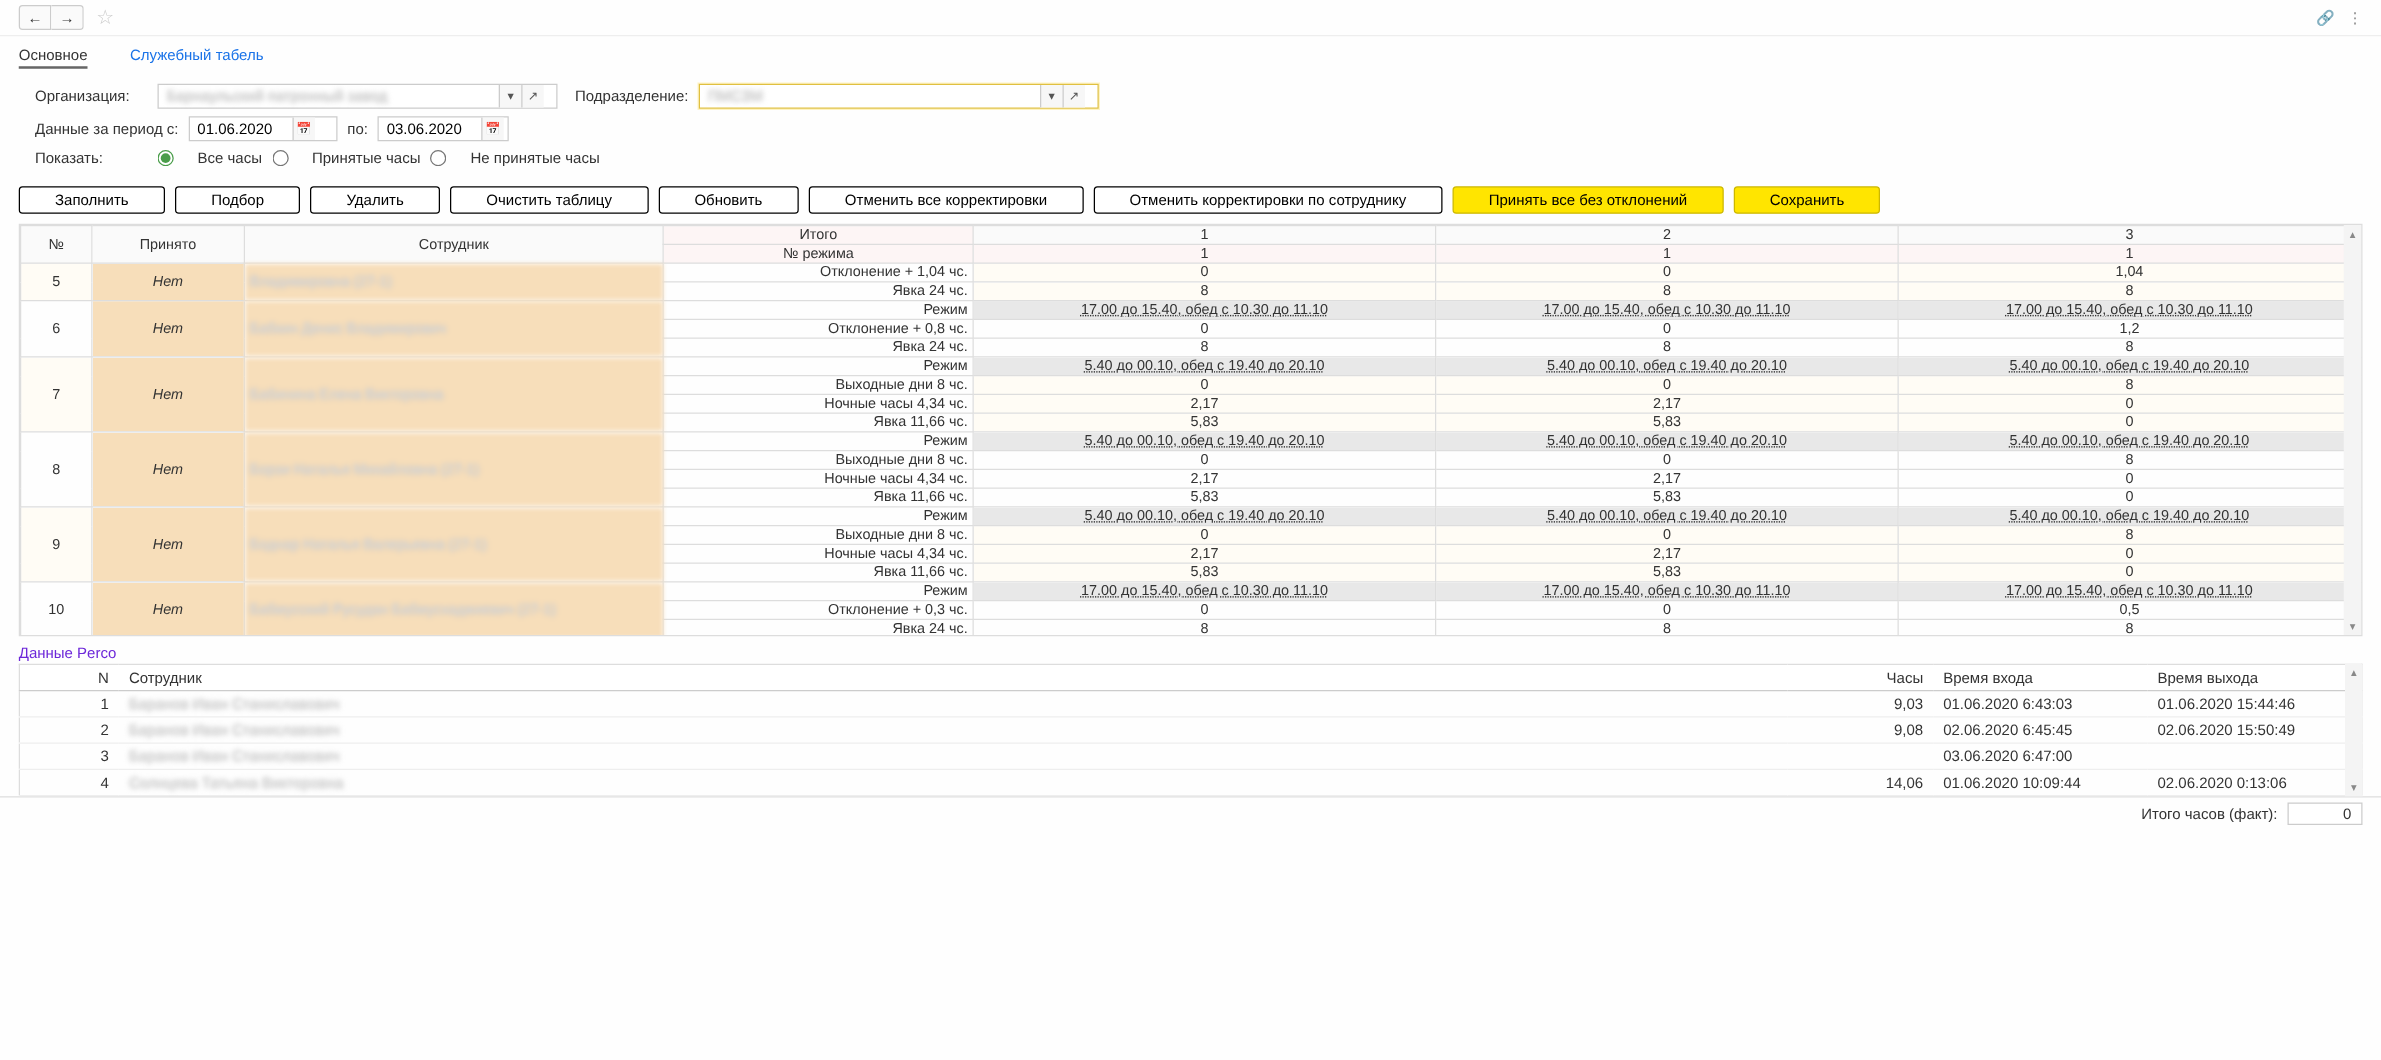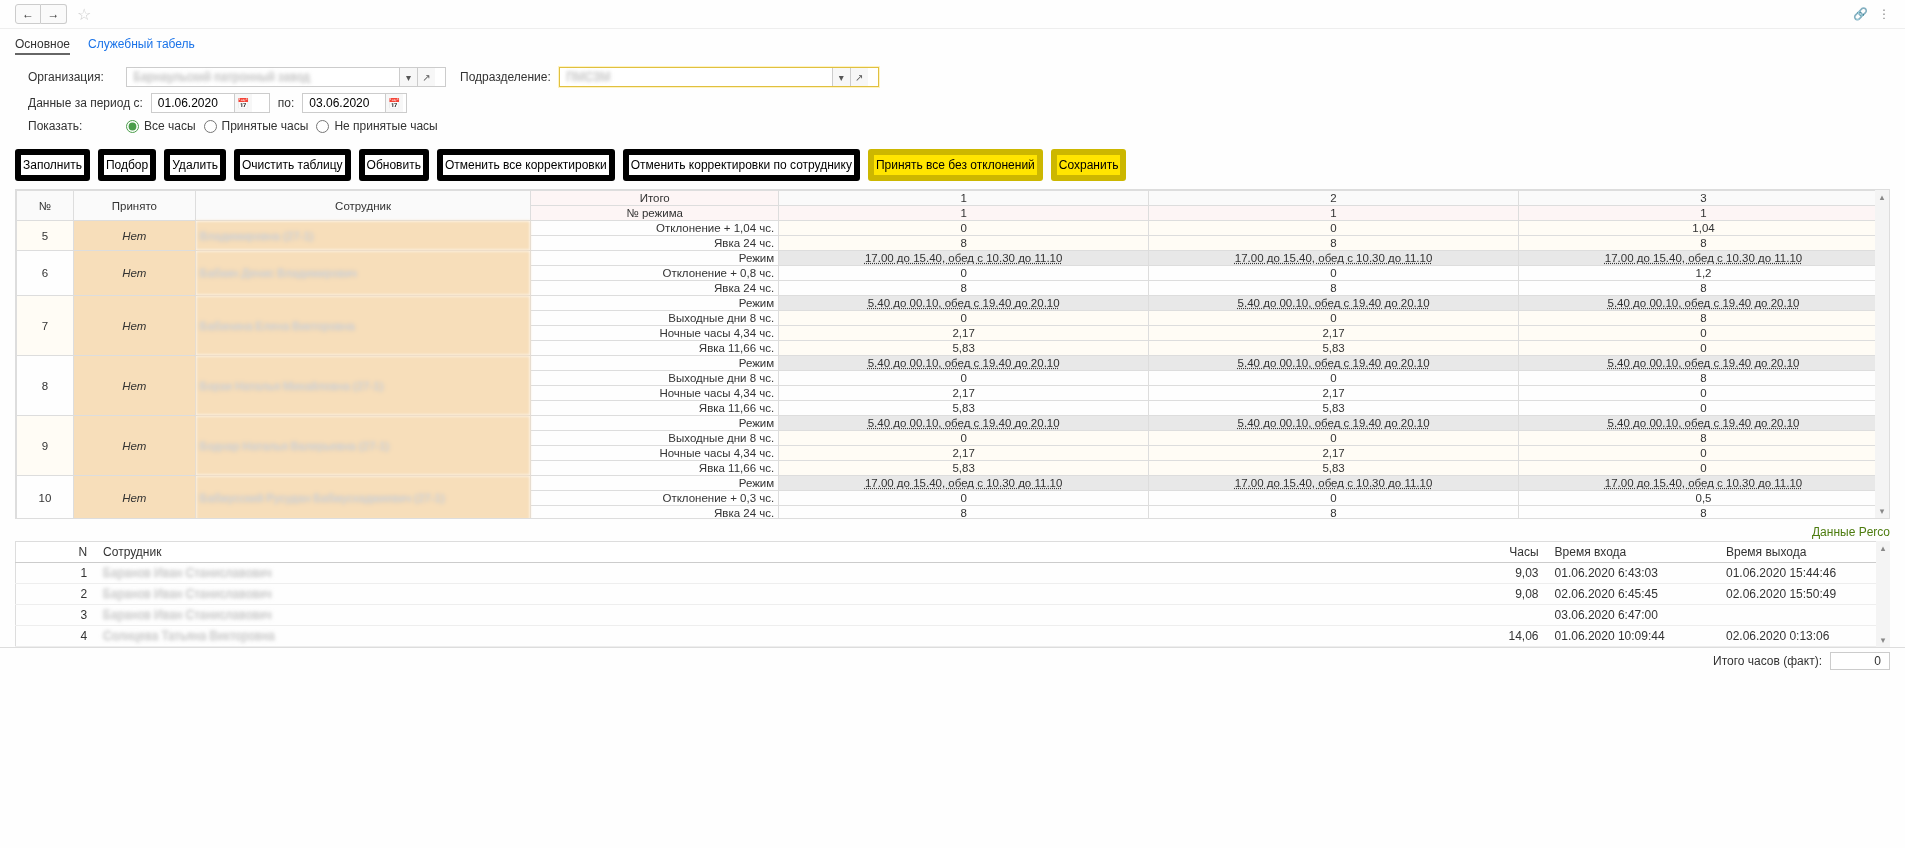--- a/index.html
+++ b/index.html
@@ -7,48 +7,48 @@
 .header-row { display: flex; align-items: center; padding: 4px 15px; border-bottom: 1px solid #eee; }
 .nav-btn { width: 26px; height: 20px; border: 1px solid #ccc; background: #fafafa; display:flex; align-items:center; justify-content:center; cursor:pointer; }
 .nav-btn:first-child { border-radius: 3px 0 0 3px; }
 .nav-btn:nth-child(2) { border-radius: 0 3px 3px 0; border-left: none;}
 .star-icon { margin: 0 10px; color: #ccc; font-size: 16px; }
 .page-title { font-size: 18px; color: #333; }
 .header-tools { margin-left: auto; display:flex; gap:10px; color:#888; }
 .tabs { padding: 6px 15px; display:flex; gap: 18px; }
 .tab { cursor:pointer; padding: 2px 0; }
 .tab.active { border-bottom: 2px solid #666; }
-.tab.link { color: #1a73e8; }
+.tab.link { color: #1a73e8; margin-left: 16px; }
 .filters { padding: 6px 28px; }
 .filter-row { display:flex; align-items: center; gap: 8px; margin-bottom: 6px; flex-wrap: wrap;}
 .filter-label { min-width: 90px; }
 .field-wrap { display:flex; align-items:stretch; border: 1px solid #ccc; background:#fff; height: 20px;}
 .field-wrap.hl { border: 1px solid #e0c040; box-shadow: 0 0 0 1px #fff3c0; }
 .field-input { border: none; padding: 0 6px; height: 18px; outline: none; font-size: 12px; background: transparent;}
 .field-input.blur { color: #e6e6e6; text-shadow: 0 0 3px #999; filter: blur(1.5px);}
 .field-btn { width: 18px; border-left: 1px solid #ccc; background:#f7f7f7; display:flex; align-items:center; justify-content:center; cursor:pointer; font-size:10px; color:#555;}
-.radio-label { display:flex; align-items:center; gap: 5px; cursor:pointer; }
+.radio-label { display:flex; align-items:center; gap: 19px; cursor:pointer; }
 input[type=radio]{ accent-color:#4a9d4a; }
 .toolbar { padding: 4px 15px 8px; display:flex; gap: 8px; flex-wrap: wrap;}
-.btn { border: 6px solid #000000; background: #fff; padding: 3px 2px; border-radius: 3px; cursor:pointer; font-size:12px;}
+.btn { border: 1px solid #000000; background: #fff; padding: 3px 28px; border-radius: 3px; cursor:pointer; font-size:12px;}
 .btn.yellow { background: #ffe500; border-color: #ccb700; font-weight:400;}
 .table-wrap { margin: 0 15px; border: 1px solid #ddd; position: relative; overflow:hidden;}
 .main-table { border-collapse: collapse; width: 100%; table-layout: fixed;}
 .main-table th, .main-table td { border: 1px solid #ddd; padding: 1px 4px; font-size: 11.5px; height: 14px; overflow:hidden; text-overflow: ellipsis; white-space: nowrap;}
 .main-table th { background: #fafafa; font-weight: normal; text-align:center;}
 .main-table th.h2 { background: #fdf5f5; }
 .col-day { width: 182px; text-align:center;}
 .emp-cell { background: #f7deba !important; color: #d8d8d8; text-shadow:0 0 4px #bbb; filter: blur(1.5px);}
 .acc-cell { background: #f7deba !important; text-align:center;font-style:italic;}
 .num-cell { text-align:center;}
 .reg-cell { background: #e8e8e8 !important; text-align:center; text-decoration: underline dotted;}
 .odd-block td:not(.acc-cell):not(.emp-cell):not(.reg-cell):not(.type-right) { background: #fffcf5 !important; }
 .odd-block td.num-cell { background: #fffcf5 !important; }
 .type-right { text-align:right; }
-.perco-title { padding: 6px 15px 2px; color: #4d7c0f; text-align: right; }
+.perco-title { padding: 6px 15px 2px; color: #6d28d9; }
 .perco-table { width: calc(100% - 30px); margin: 0 15px; border-collapse: collapse; border-top:1px solid #ddd; border-left:1px solid #ddd; border-right:1px solid #ddd;}
 .perco-table th, .perco-table td { border-bottom: 1px solid #eee; padding: 3px 8px; font-size:12px; text-align:left;}
 .perco-table th { background: #fff; font-weight:normal; border-bottom:1px solid #ccc;}
 .perco-table .pn { width: 65px; text-align:right;}
 .perco-table .pe { width: 1090px;}
 .perco-table .ph { width: 95px; text-align:right;}
 .perco-table .pt { width: 140px;}
 .blur-text { color: #e0e0e0; text-shadow: 0 0 3px #aaa; filter:blur(1.5px);}
 .footer-bar { display:flex; justify-content:flex-end; padding: 4px 15px; border-top:1px solid #ddd; gap: 8px; align-items:center;}
 .footer-box { border:1px solid #ccc; padding: 1px 8px; min-width: 60px; text-align:right; background:#fff;}

